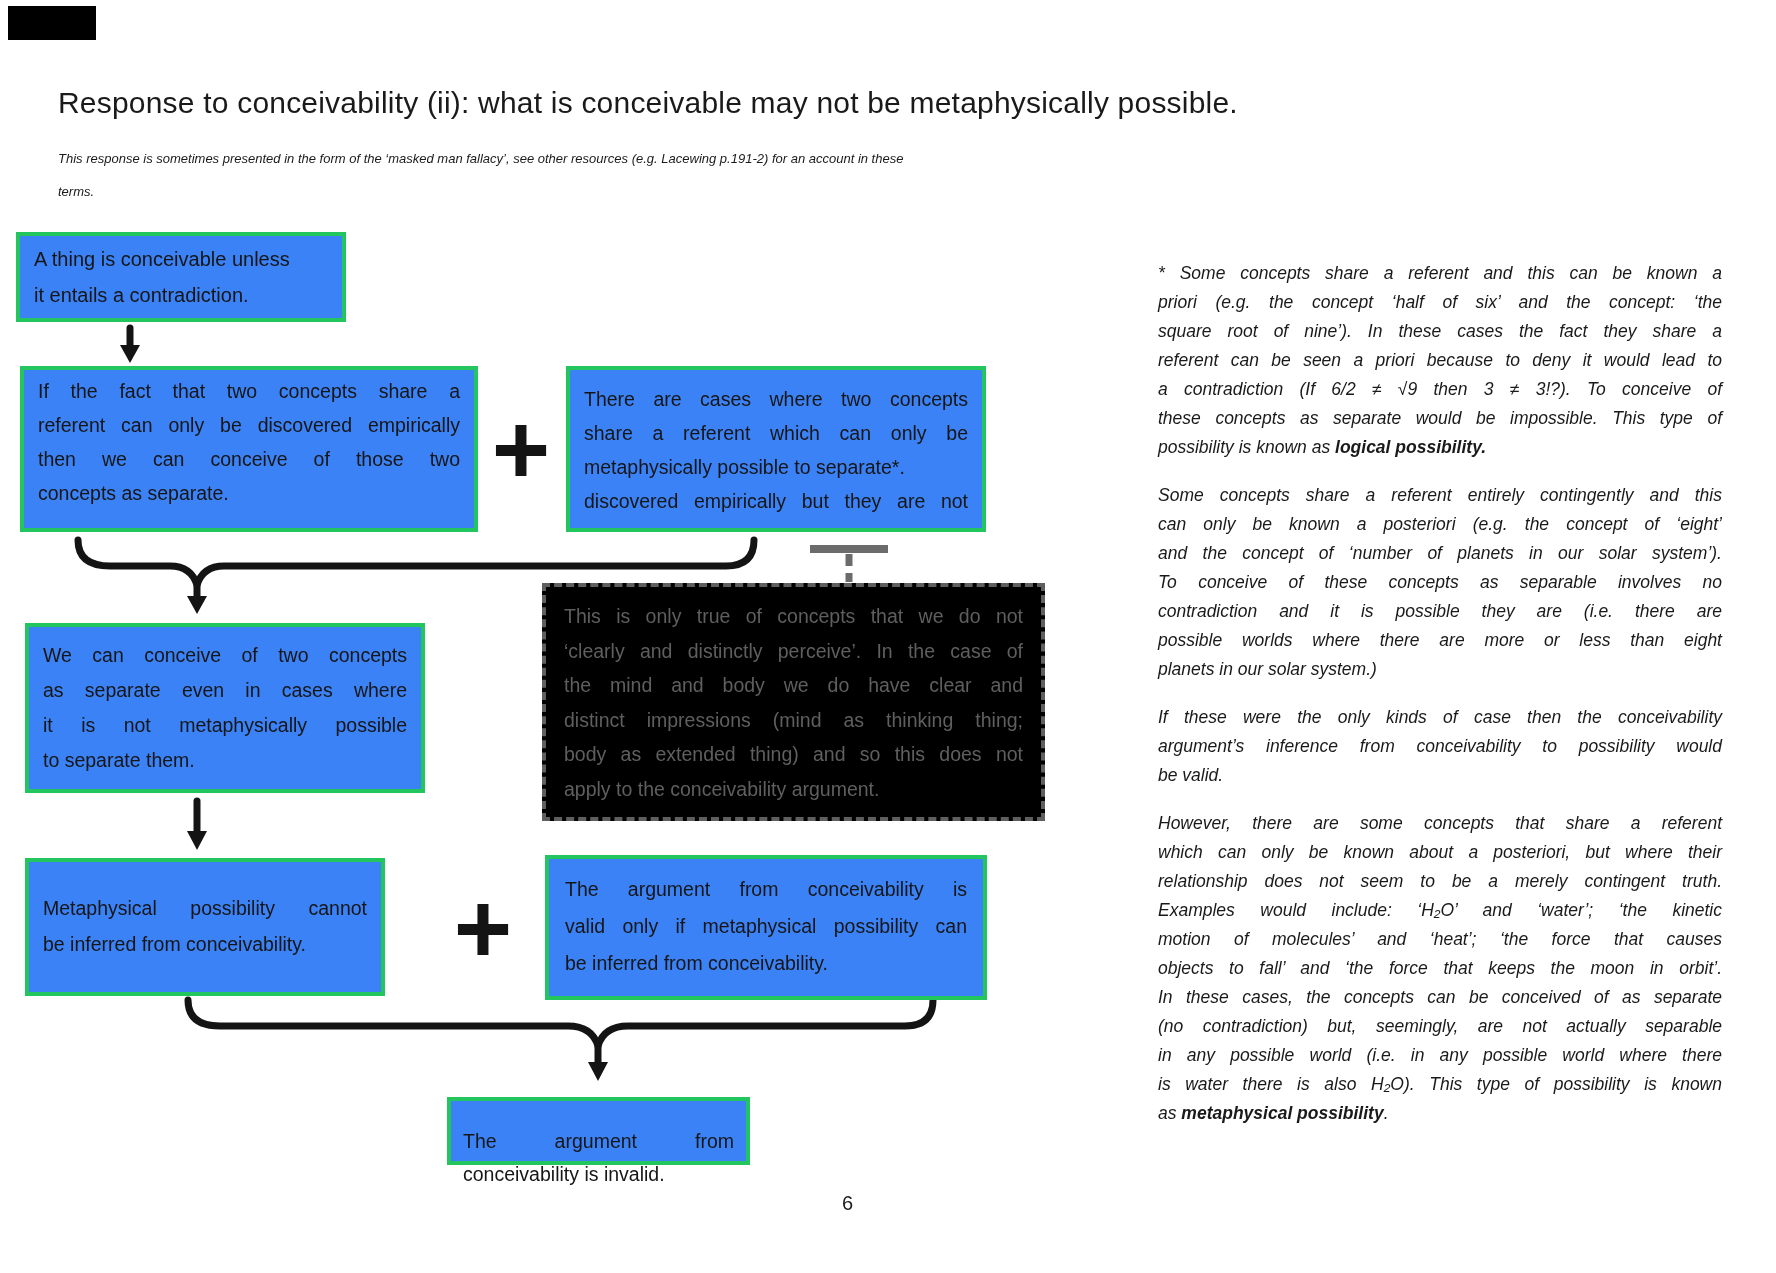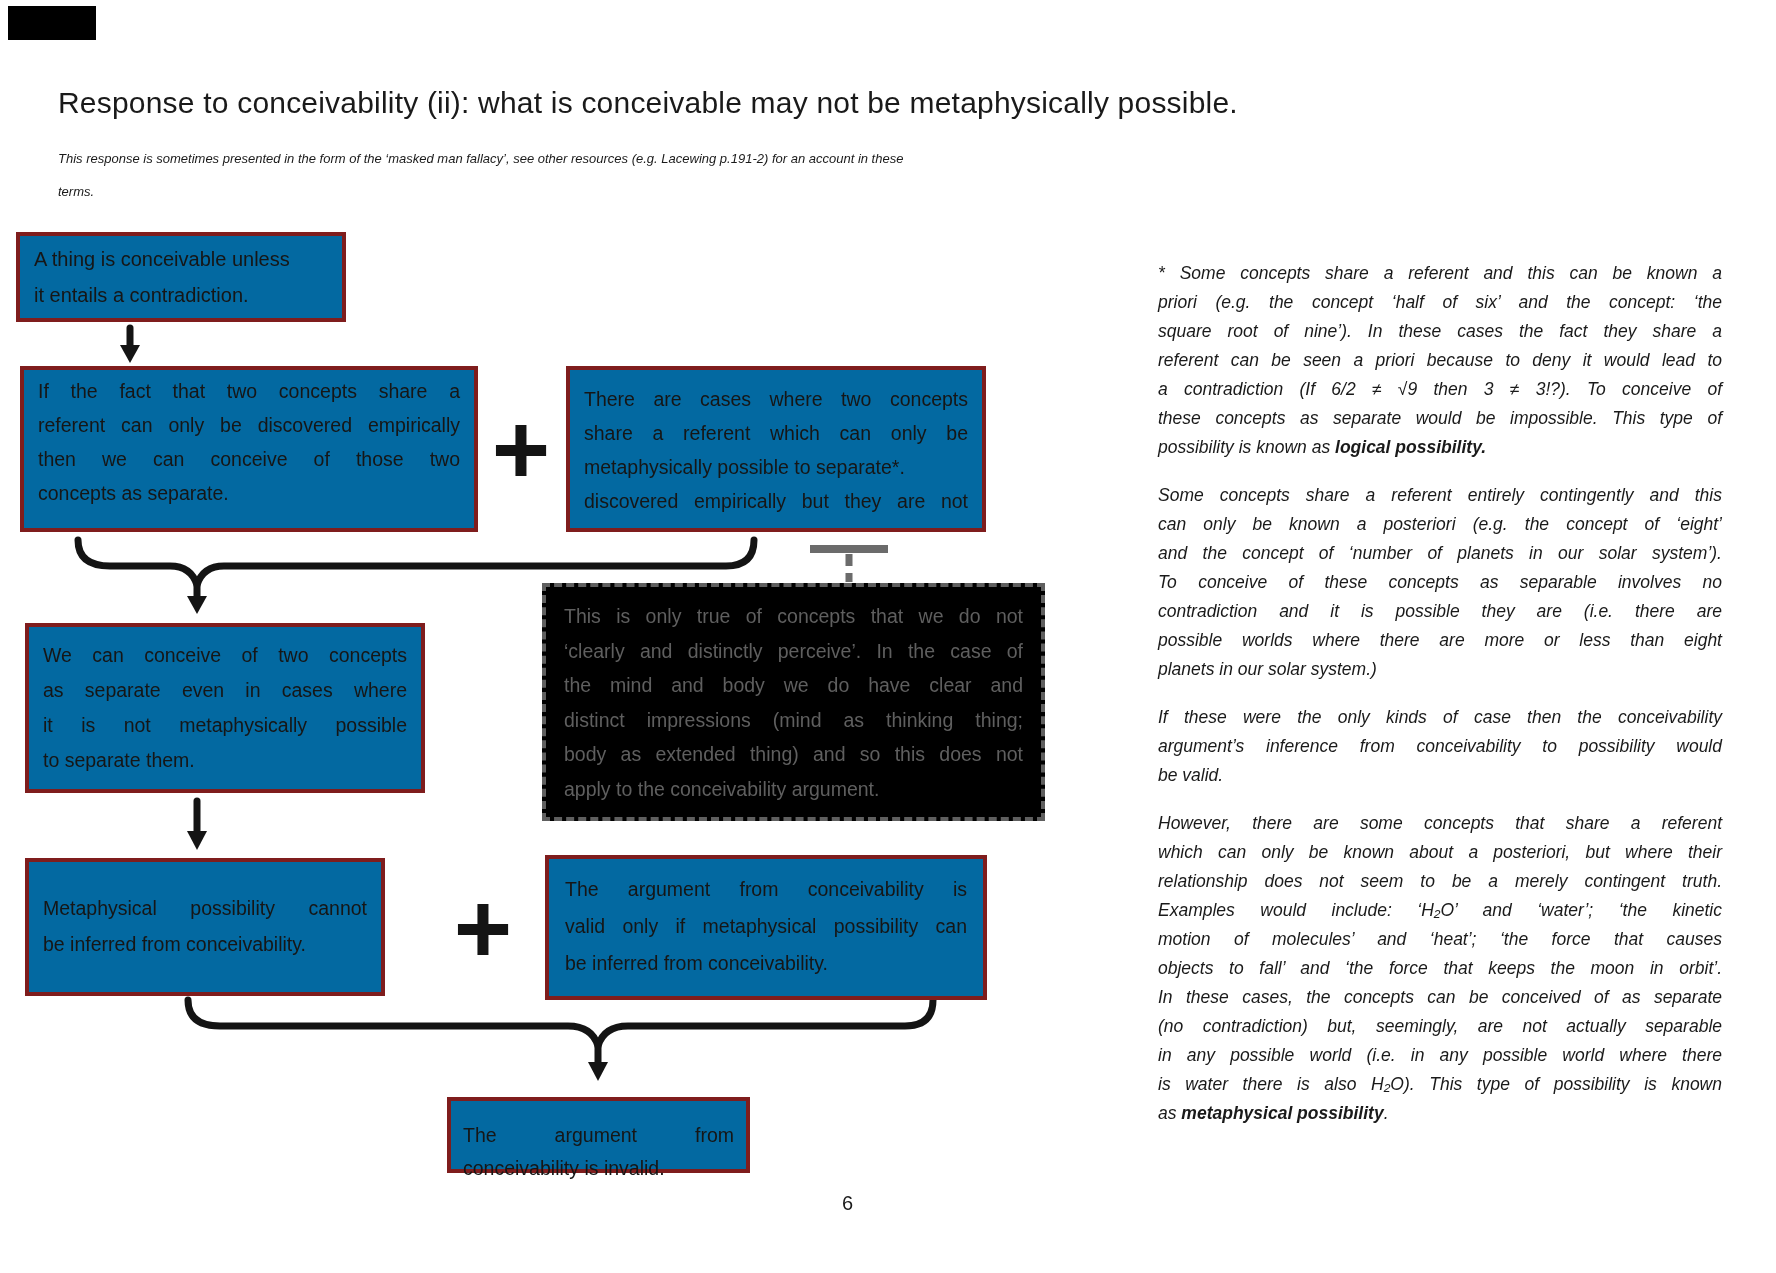--- a/index.html
+++ b/index.html
@@ -5,30 +5,30 @@
   html,body{margin:0;padding:0}
   body{
     width:1776px;height:1273px;position:relative;overflow:hidden;
     background:#ffffff;color:#1a1a1a;
     font-family:"Liberation Sans","DejaVu Sans",sans-serif;
   }
   .blackbar{position:absolute;left:8px;top:6px;width:88px;height:34px;background:#000}
   .title{position:absolute;left:58px;top:86px;margin:0;font-size:30px;font-weight:400;letter-spacing:0.2px}
   .subtitle{position:absolute;left:58px;top:142px;width:1430px;font-size:13px;font-style:italic;font-weight:500;line-height:33px}
   .connectors{position:absolute;left:0;top:0;pointer-events:none}
-  .box{position:absolute;box-sizing:border-box;border:4px solid #7f1d1d;background:#0369a1;font-size:19.5px;color:#161616}
+  .box{position:absolute;box-sizing:border-box;border:4px solid #22c55e;background:#3b82f6;font-size:19.5px;color:#161616}
   .jl{text-align:justify;text-align-last:justify}
   .end{text-align-last:left}
   .b1{left:16px;top:232px;width:330px;height:90px;padding:5px 14px;line-height:36px;font-size:20px}
   .b2{left:20px;top:366px;width:458px;height:166px;padding:4px 14px;line-height:34px}
   .b3{left:566px;top:366px;width:420px;height:166px;padding:12px 14px;line-height:34px}
   .b4{left:25px;top:623px;width:400px;height:170px;padding:11px 14px;line-height:35px}
   .b5{left:25px;top:858px;width:360px;height:138px;padding:28px 14px;line-height:36px}
   .b6{left:545px;top:855px;width:442px;height:145px;padding:12px 16px;line-height:37px}
-  .b7{left:447px;top:1097px;width:303px;height:76px;padding:18px 12px;line-height:33px}
+  .b7{left:447px;top:1097px;width:303px;height:68px;padding:24px 12px;line-height:33px}
   .dashedbox{
     position:absolute;left:542px;top:583px;width:503px;height:238px;box-sizing:border-box;
     border:4px dashed #5f5f5f;background:#000000;padding:12px 18px;
     color:#5f5f5f;font-size:19.5px;line-height:34.5px;
   }
   .plus{position:absolute;width:100px;height:100px;display:flex;align-items:center;justify-content:center;
     font-size:100px;font-weight:700;color:#141414;line-height:100px}
   .plus1{left:471px;top:399px}
   .plus2{left:433px;top:878px}
   .rc{position:absolute;left:1158px;top:240px;width:564px;font-style:italic;font-size:17.5px;line-height:29px;color:#1a1a1a}

